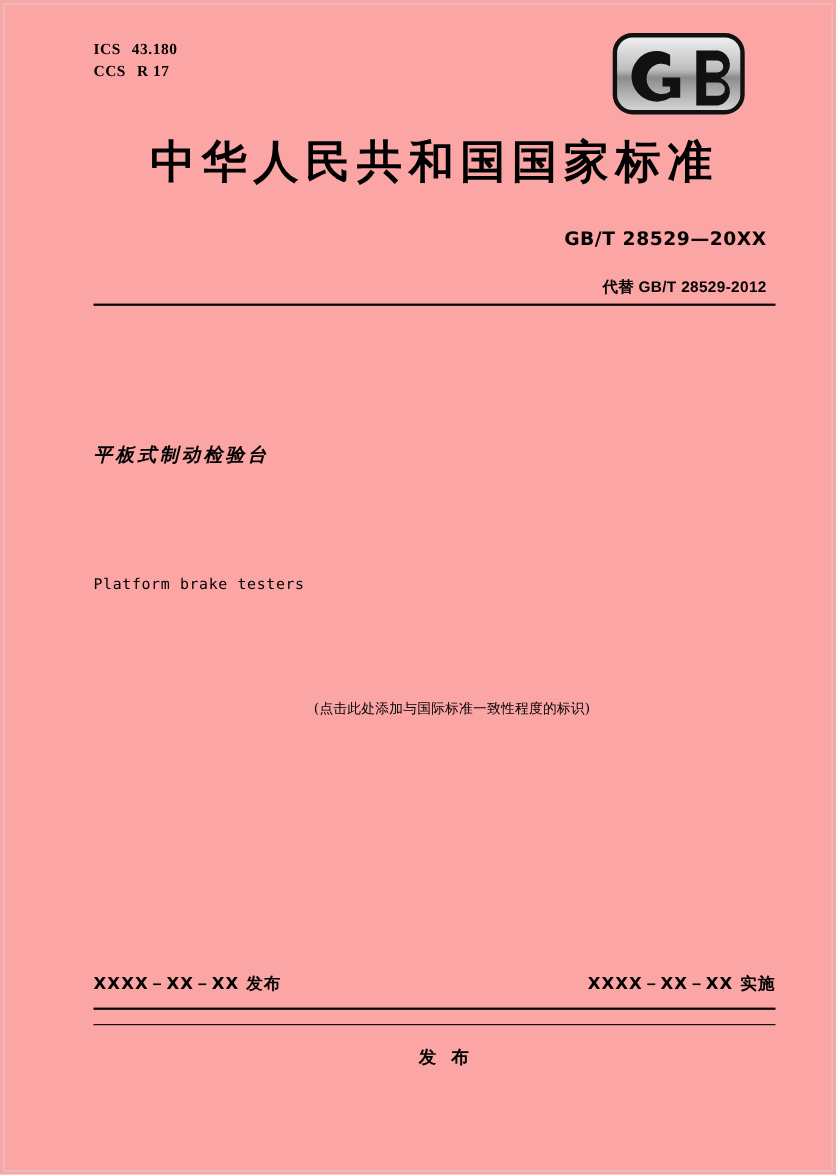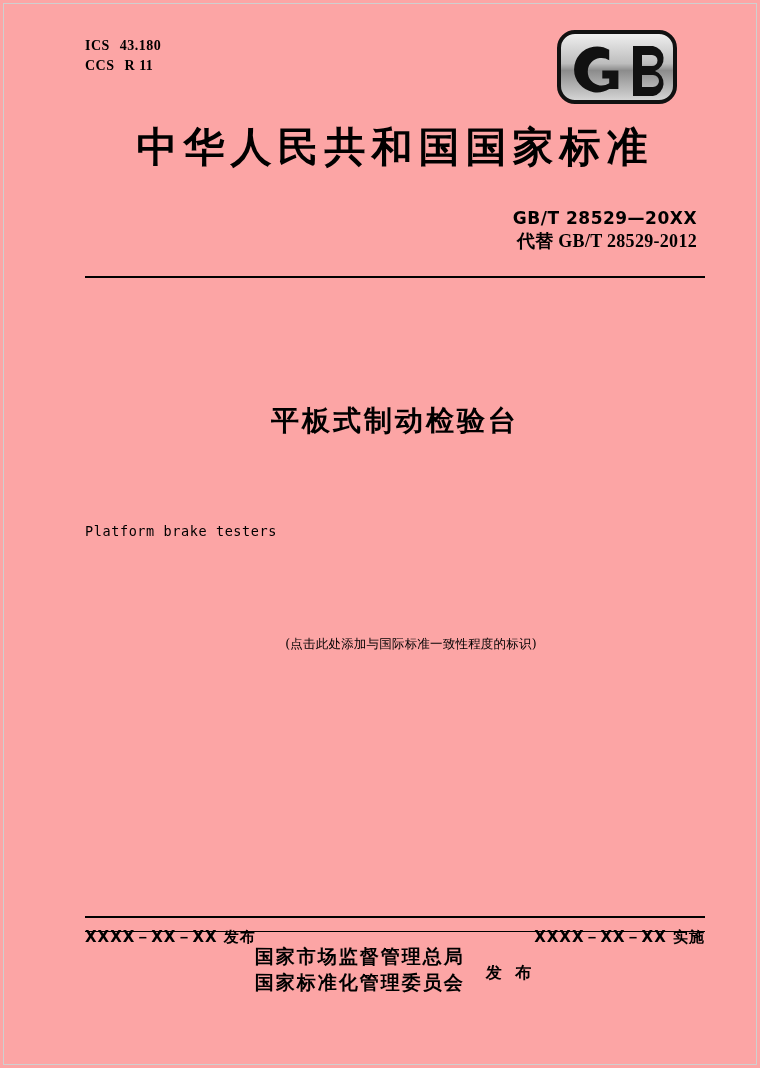--- a/index.html
+++ b/index.html
@@ -83,23 +83,23 @@
     top: 180px;
     text-align: right;
   }
   .std-num {
     font-family: "DejaVu Sans", sans-serif;
     font-size: 17px;
     font-weight: bold;
     letter-spacing: 0.5px;
   }
   .std-replaces {
-    margin-top: 1px;
-    font-family: Liberation Serif, serif;
-    font-size: 18px;
+    margin-top: 24px;
+    font-family: Liberation Sans, sans-serif;
+    font-size: 14px;
     font-weight: bold;
     letter-spacing: 0.3px;
   }
 
   
   .rule-top {
     position: absolute;
     left: 0;
     right: 0;
     top: 248px;
@@ -119,25 +119,25 @@
     top: 903px;
     border-top: 1px solid #000;
   }
 
   
   .doc-title {
     position: absolute;
     left: 0;
     top: 374px;
     width: 620px;
-    text-align: center;
-    font-family: "DejaVu Serif", serif;
-    font-weight: bold;
-    font-size: 28px;
+    font-family: "DejaVu Serif", serif;
+    font-weight: bold;
+    font-size: 17px;
     letter-spacing: 3px;
+    font-style: italic;
   }
   .doc-title-en {
     position: absolute;
     left: 0;
     top: 495px;
     width: 620px;
     font-family: "DejaVu Sans Mono", monospace;
     font-size: 13.5px;
     letter-spacing: 0.6px;
   }
@@ -160,21 +160,21 @@
     font-family: "DejaVu Serif", serif;
     font-size: 13px;
     letter-spacing: 0.5px;
   }
 
   
   .date-row {
     position: absolute;
     left: 0;
     right: 0;
-    top: 900px;
+    top: 857px;
     display: flex;
     justify-content: space-between;
     align-items: baseline;
     font-family: "DejaVu Sans", sans-serif;
     font-weight: bold;
     font-size: 15px;
     letter-spacing: 1px;
   }
   .date-row .cn {
     font-family: "DejaVu Serif", serif;
@@ -214,21 +214,21 @@
 <body>
 
 <div id="page">
   <div class="sheet">
 
     <div class="ics-block">
       <div class="ics-line">
         <span>ICS</span><span class="val">43.180</span>
       </div>
       <div class="ics-line">
-        <span>CCS</span><span class="val">R 11</span>
+        <span>CCS</span><span class="val">R 17</span>
       </div>
     </div>
 
     <div class="gb-logo">
       <svg width="160" height="78" viewBox="0 0 160 78" xmlns="http://www.w3.org/2000/svg">
         <defs>
           <linearGradient id="gbshade" x1="0" y1="0" x2="0" y2="1">
             <stop offset="0%" stop-color="#f2f2f2"></stop>
             <stop offset="45%" stop-color="#bdbdbd"></stop>
             <stop offset="55%" stop-color="#8c8c8c"></stop>
@@ -270,21 +270,17 @@
       <div>
         <span>XXXX－XX－XX</span>
         <span class="cn">实施</span>
       </div>
     </div>
 
     <div class="rule-bottom"></div>
     <div class="rule-bottom2"></div>
 
     <div class="issuer">
-      <div class="issuer-names">
-        <div>国家市场监督管理总局</div>
-        <div>国家标准化管理委员会</div>
-      </div>
       <div class="issuer-publish">发 布</div>
     </div>
 
   </div>
 </div>
 
 </body></html>

